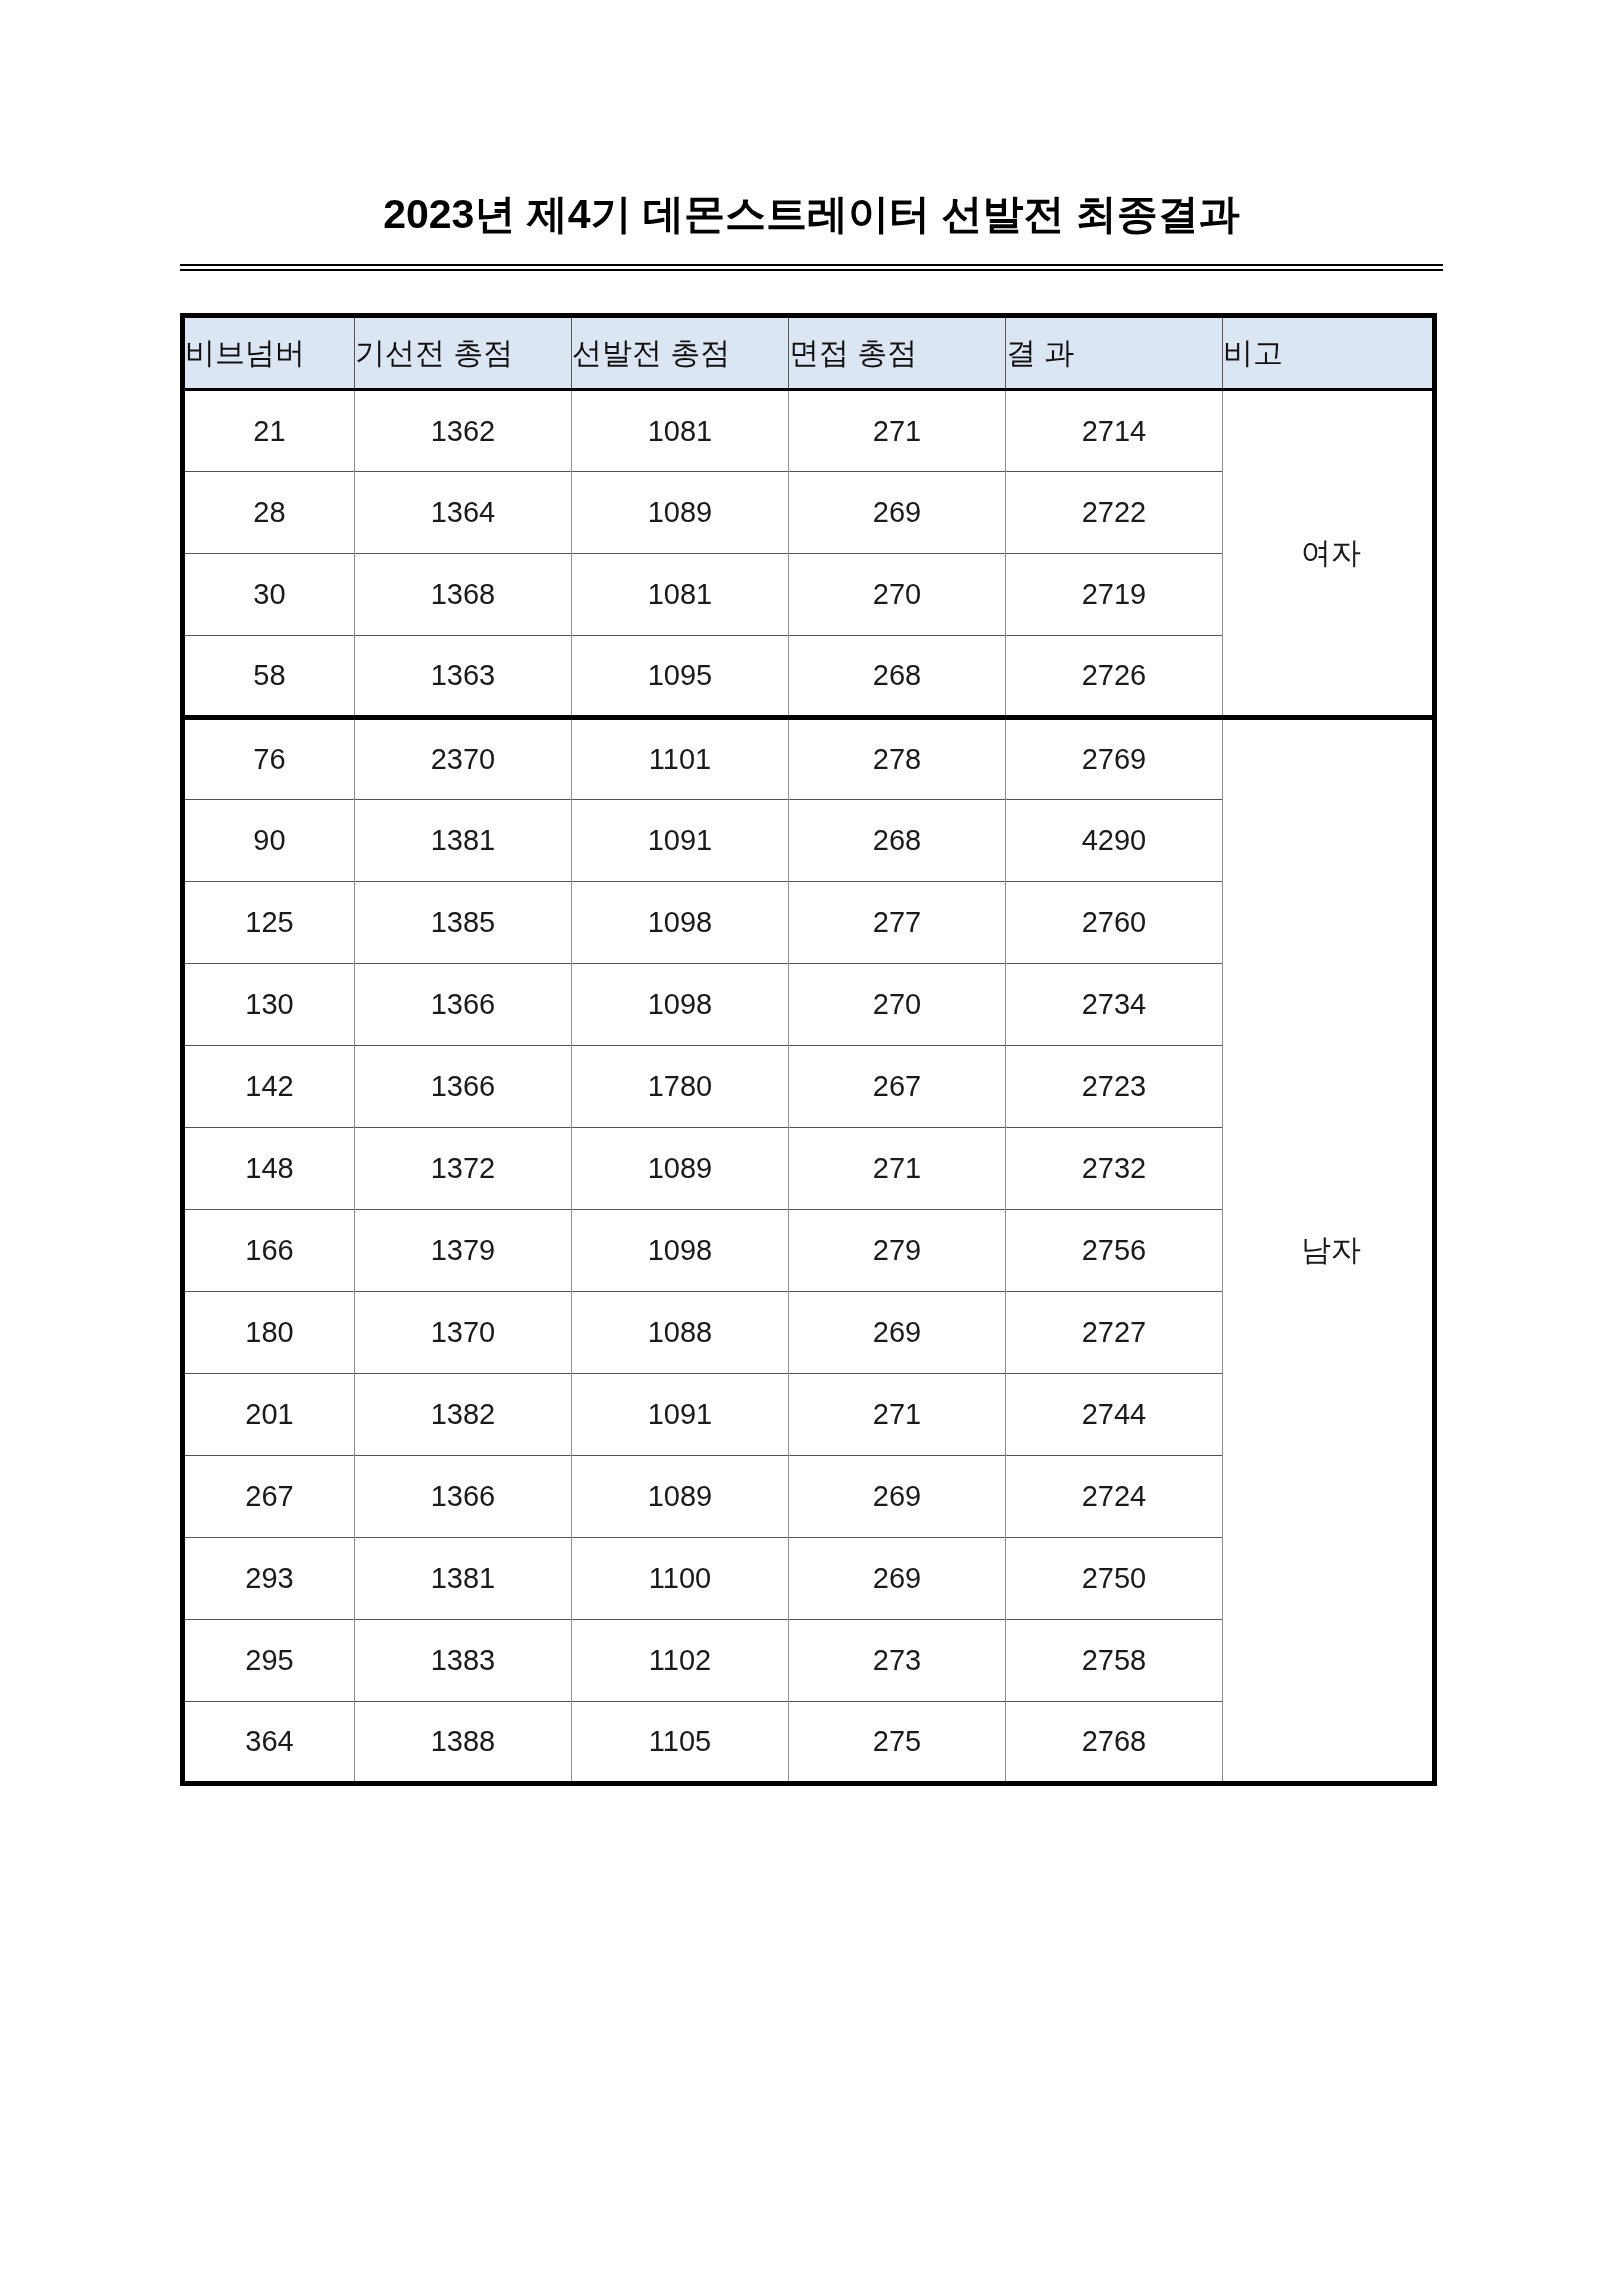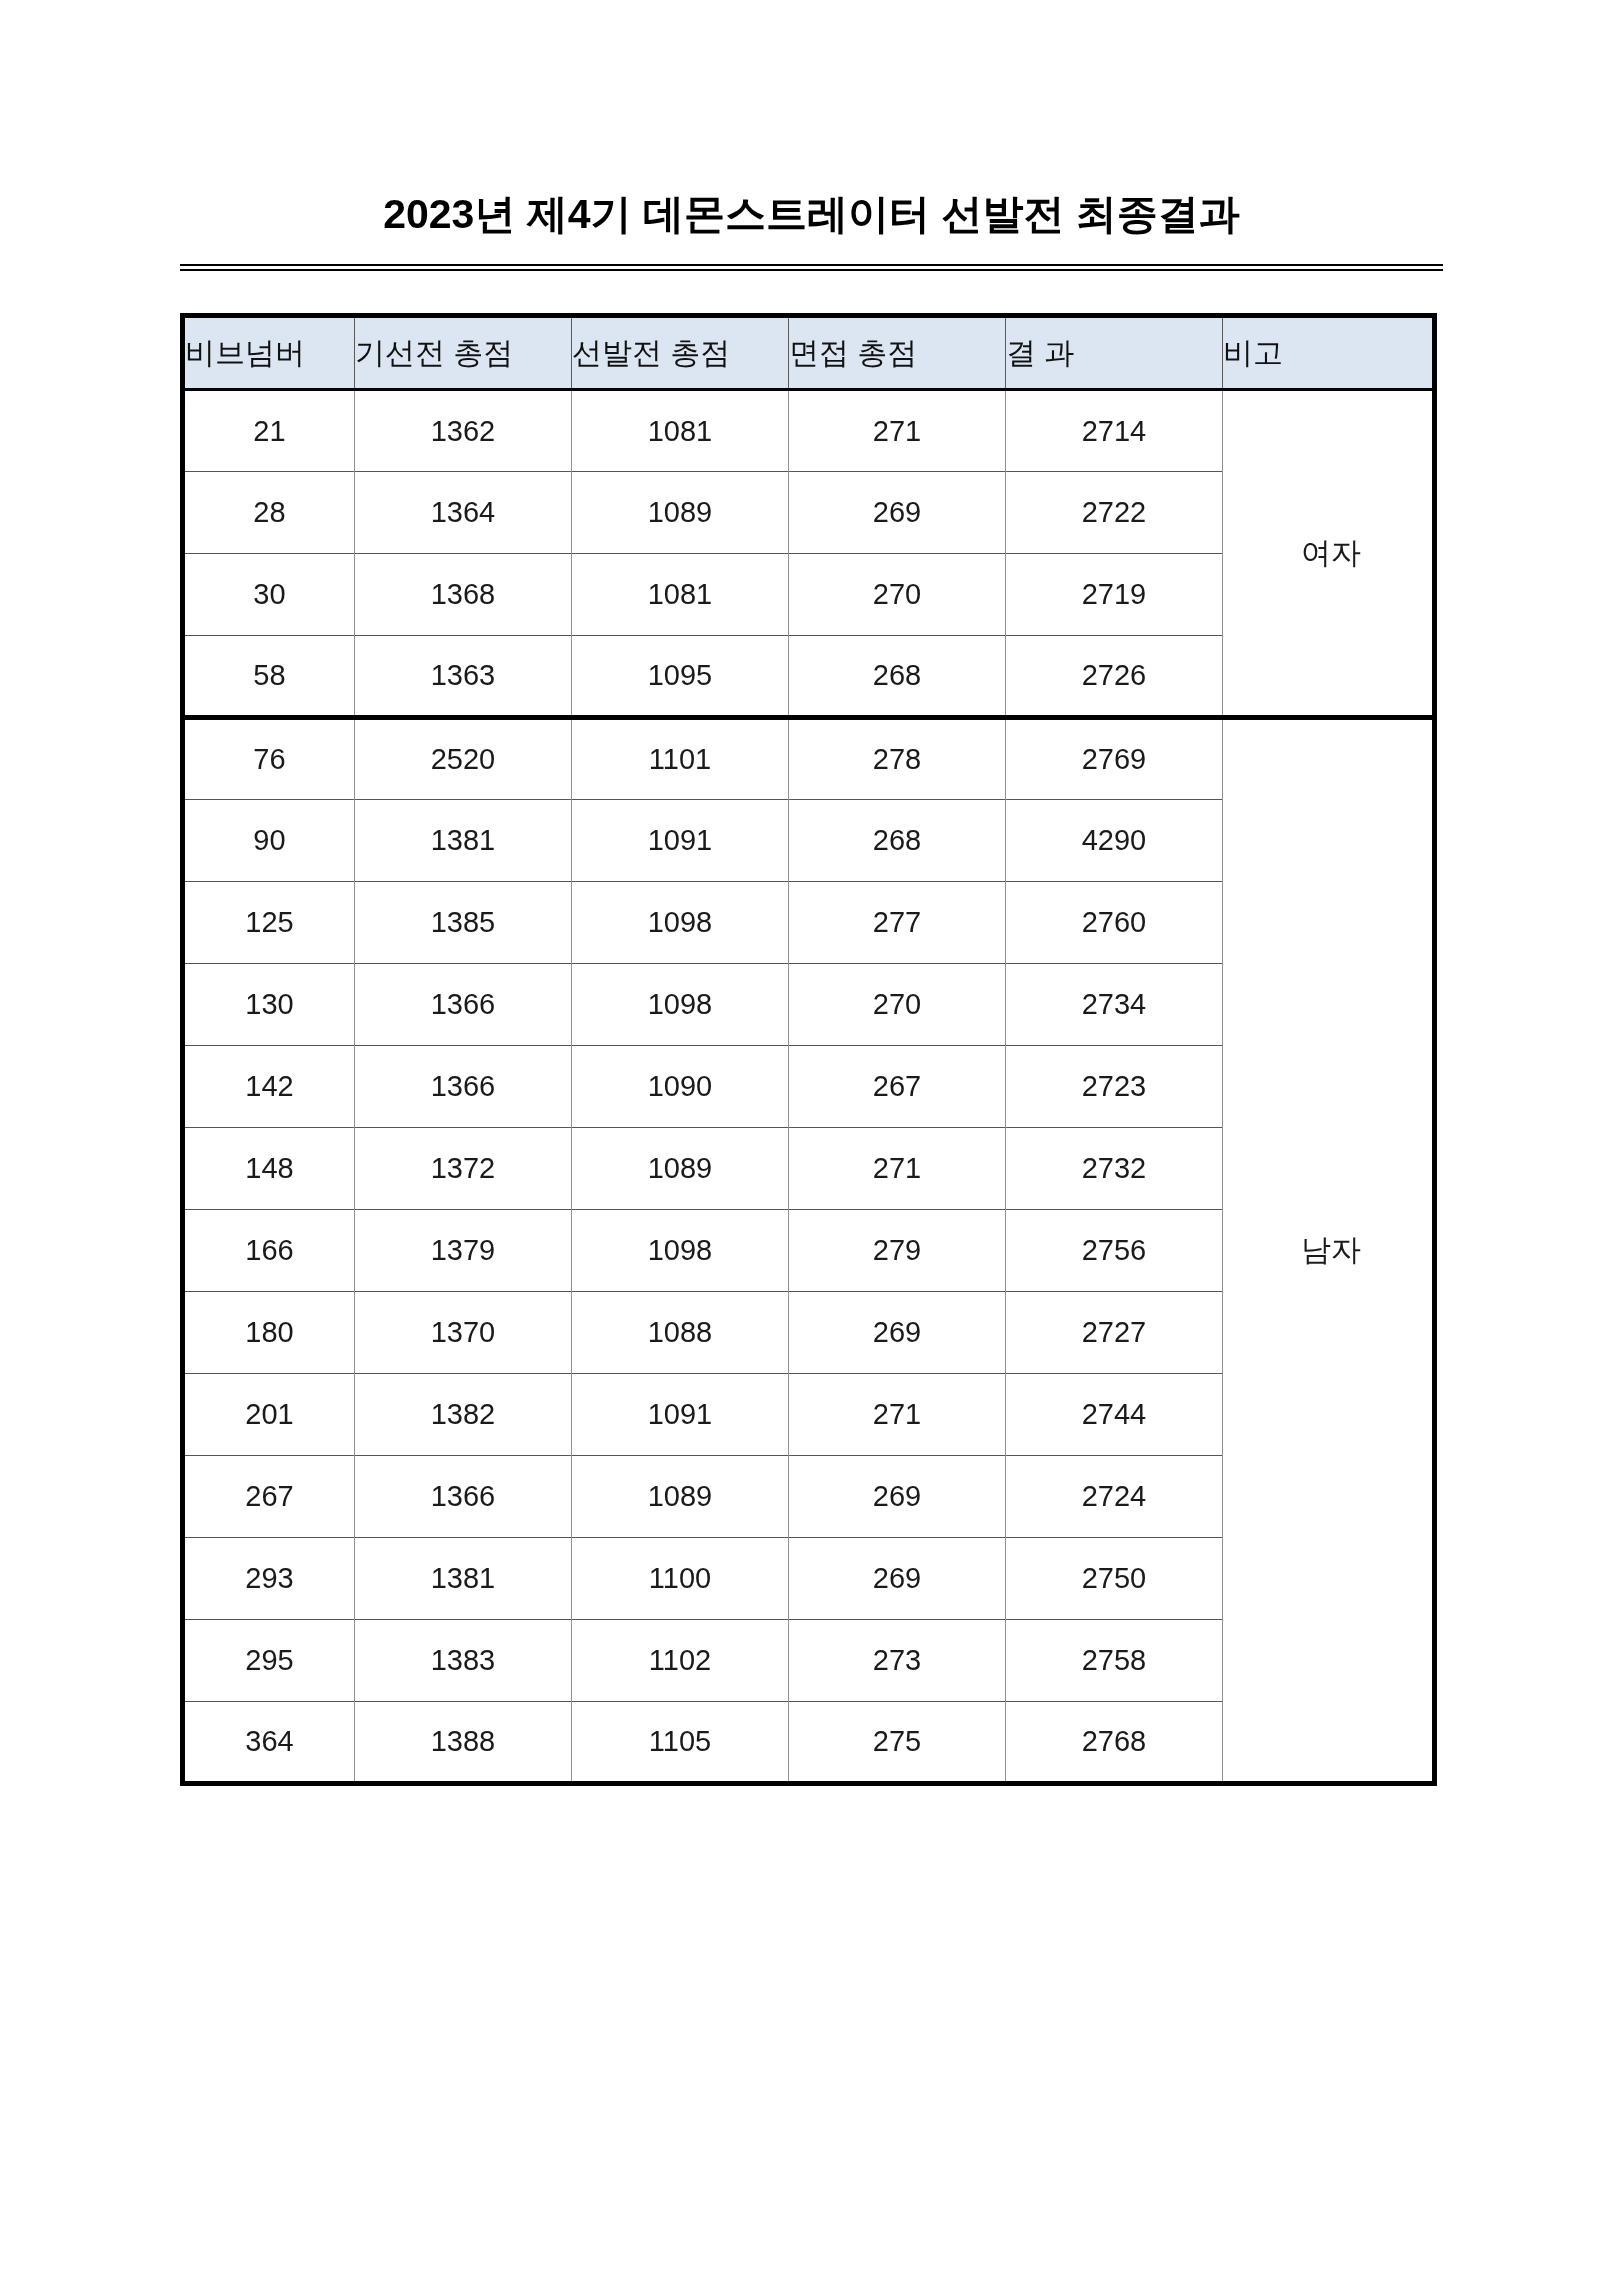--- a/index.html
+++ b/index.html
@@ -140,21 +140,21 @@
         </tr>
         <tr>
           <td>58</td>
           <td>1363</td>
           <td>1095</td>
           <td>268</td>
           <td>2726</td>
         </tr>
         <tr class="group-start">
           <td>76</td>
-          <td>2520</td>
+          <td>2370</td>
           <td>1101</td>
           <td>278</td>
           <td>2769</td>
           <td rowspan="13" class="remark-cell">남자</td>
         </tr>
         <tr>
           <td>90</td>
           <td>1381</td>
           <td>1091</td>
           <td>268</td>
@@ -170,21 +170,21 @@
         <tr>
           <td>130</td>
           <td>1366</td>
           <td>1098</td>
           <td>270</td>
           <td>2734</td>
         </tr>
         <tr>
           <td>142</td>
           <td>1366</td>
-          <td>1090</td>
+          <td>1780</td>
           <td>267</td>
           <td>2723</td>
         </tr>
         <tr>
           <td>148</td>
           <td>1372</td>
           <td>1089</td>
           <td>271</td>
           <td>2732</td>
         </tr>

